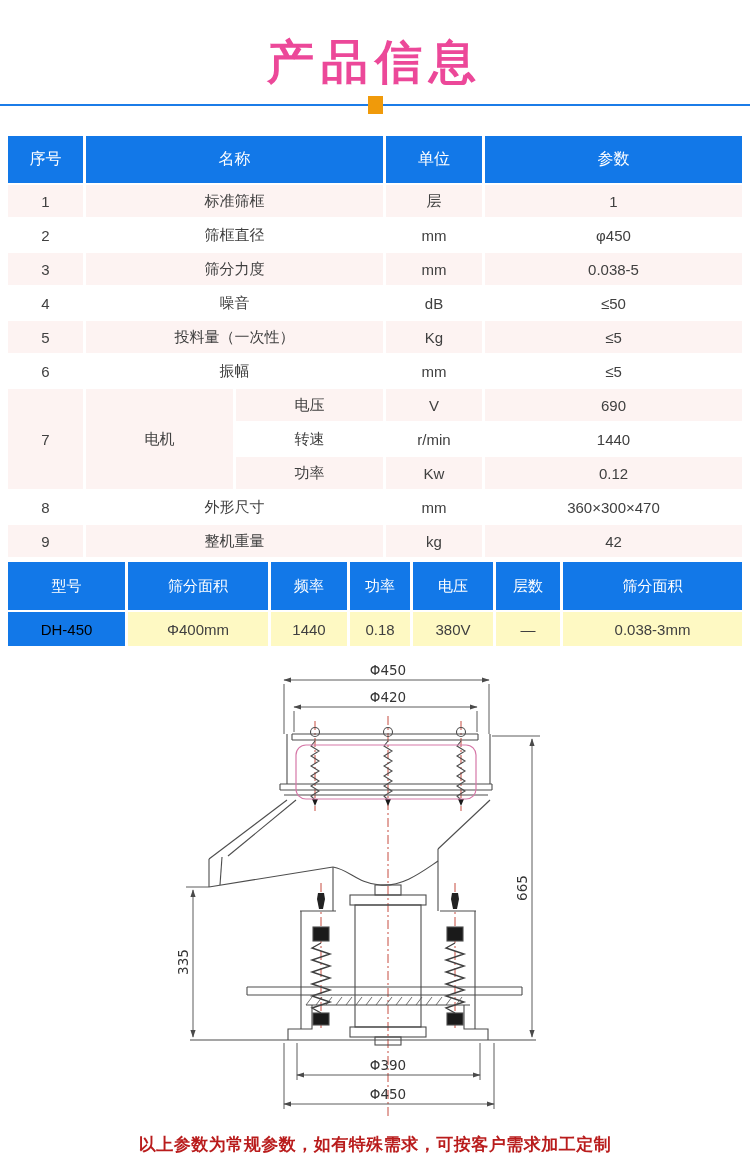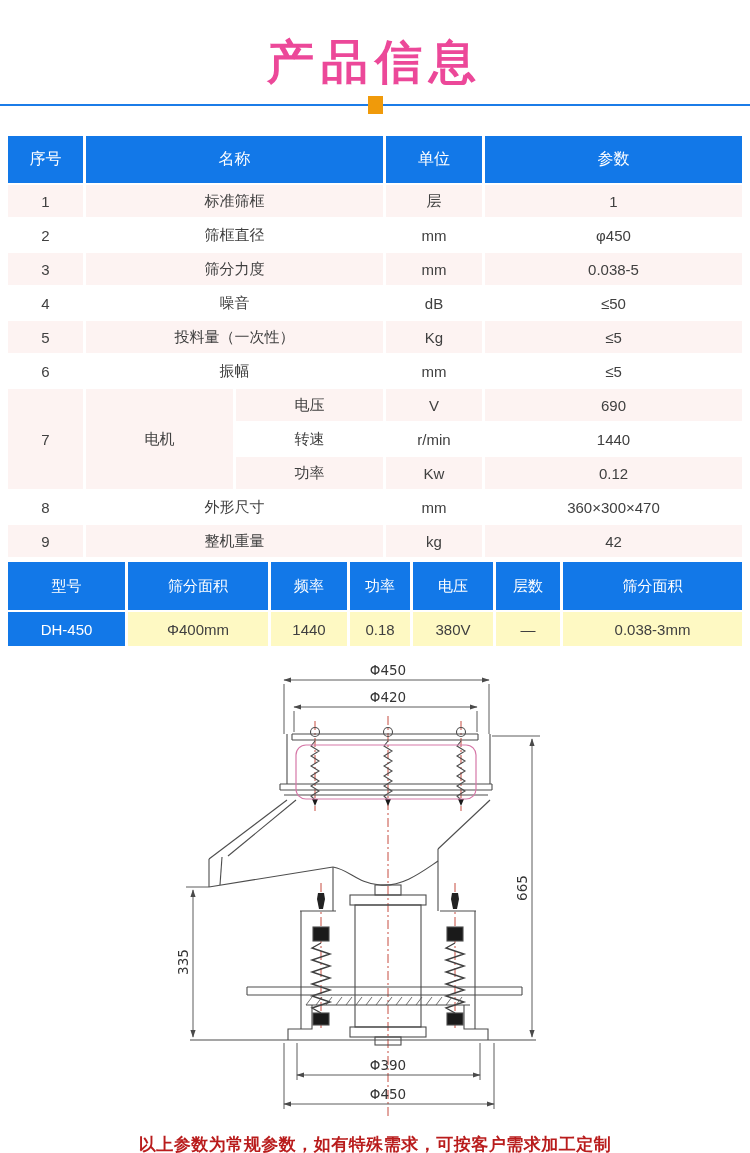--- a/index.html
+++ b/index.html
@@ -24,21 +24,21 @@
   .t1 th,.t2 th{
     background:#1278e8;color:#ffffff;font-weight:400;
     font-size:16px;height:31px;text-align:center;padding:8px;
   }
   .t1 td,.t2 td{
     font-size:15px;color:#404040;text-align:center;
     height:32px;padding:0;background:#ffffff;
   }
   .t1 td.pink{background:#fdf3f2;}
   .t2 td{height:34px;background:#fef9c3;}
-  .t2 td.model{background:#1278e8;color:#ffffff;}
+  .t2 td.model{background:#1278e8;color:#000000;}
   .t2 th{font-size:15px;height:32px;}
   
   .drawing-wrap{margin-top:11px;}
   svg text{font-family:"DejaVu Sans","Liberation Sans",sans-serif;}
   
   .note{
     margin-top:8px;text-align:center;font-size:17px;font-weight:600;
     color:#b91c1c;letter-spacing:0.5px;
   }
 </style>

